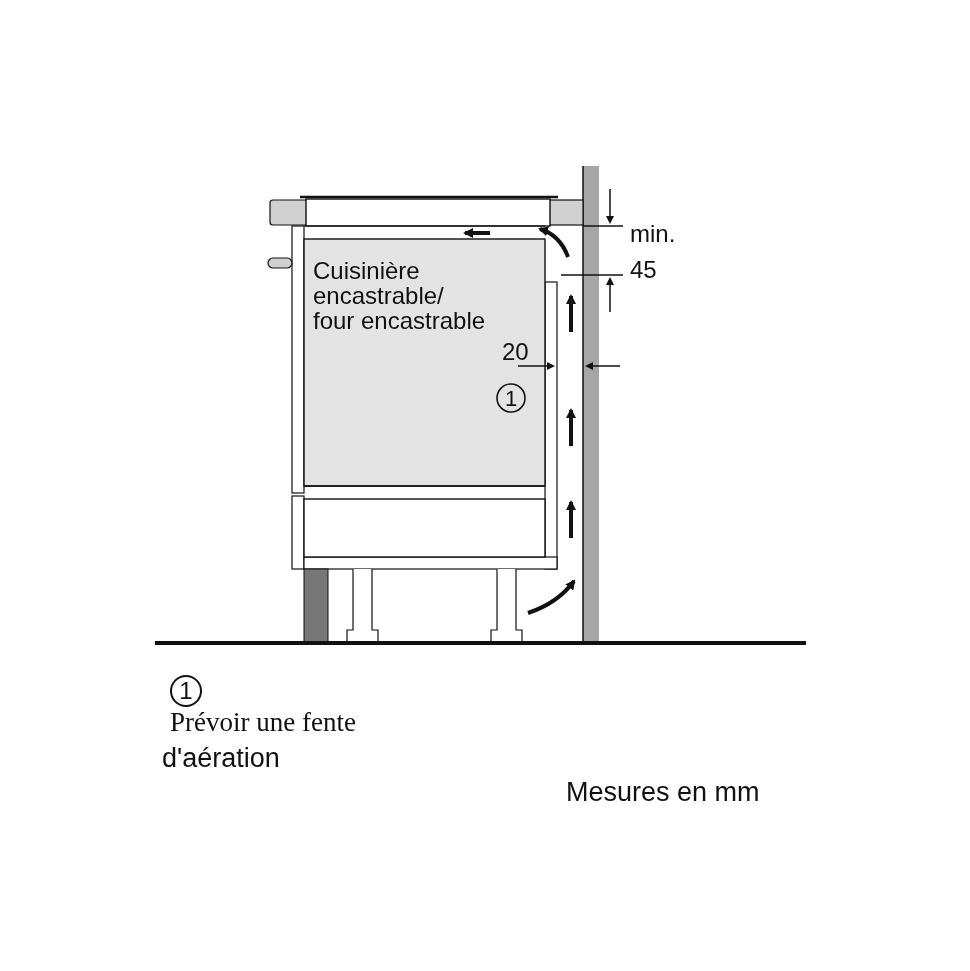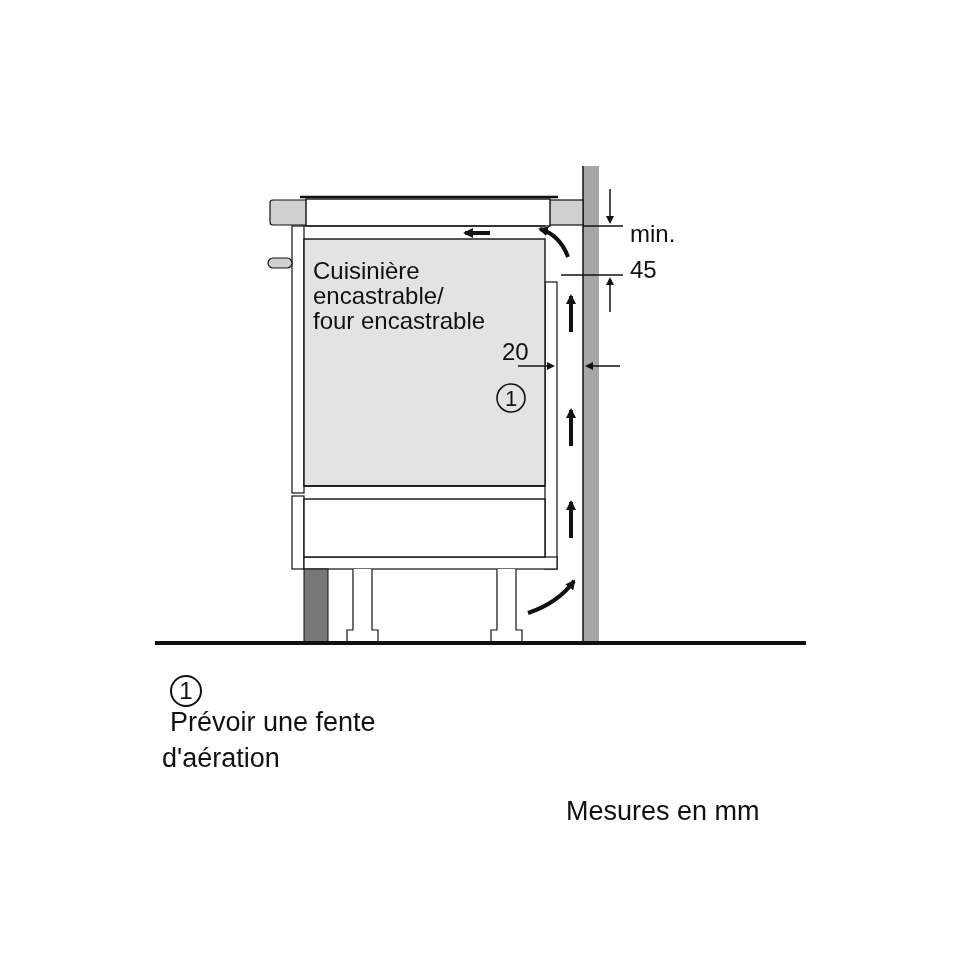--- a/index.html
+++ b/index.html
@@ -105,15 +105,15 @@
     <text class="lbl" x="511" y="406" font-size="22" text-anchor="middle">1</text>
   </g>
 
   <text class="lbl big" x="630" y="242">min.</text>
   <text class="lbl big" x="630" y="278">45</text>
 </svg>
 
 <div class="html-lbl" style="left:170px; top:672px;">
   <span class="circ">1</span>
 </div>
-<p class="html-lbl" style="left:170px; top:704px;">Prévoir une fente</p>
+<p class="html-lbl" style="left:170px; top:704px;font-family:Liberation Serif, serif;">Prévoir une fente</p>
 <p class="html-lbl" style="left:162px; top:740px;">d'aération</p>
-<p class="html-lbl" style="left:566px; top:793px;">Mesures en mm</p>
+<p class="html-lbl" style="left:566px; top:774px;">Mesures en mm</p>
 
 </body></html>

